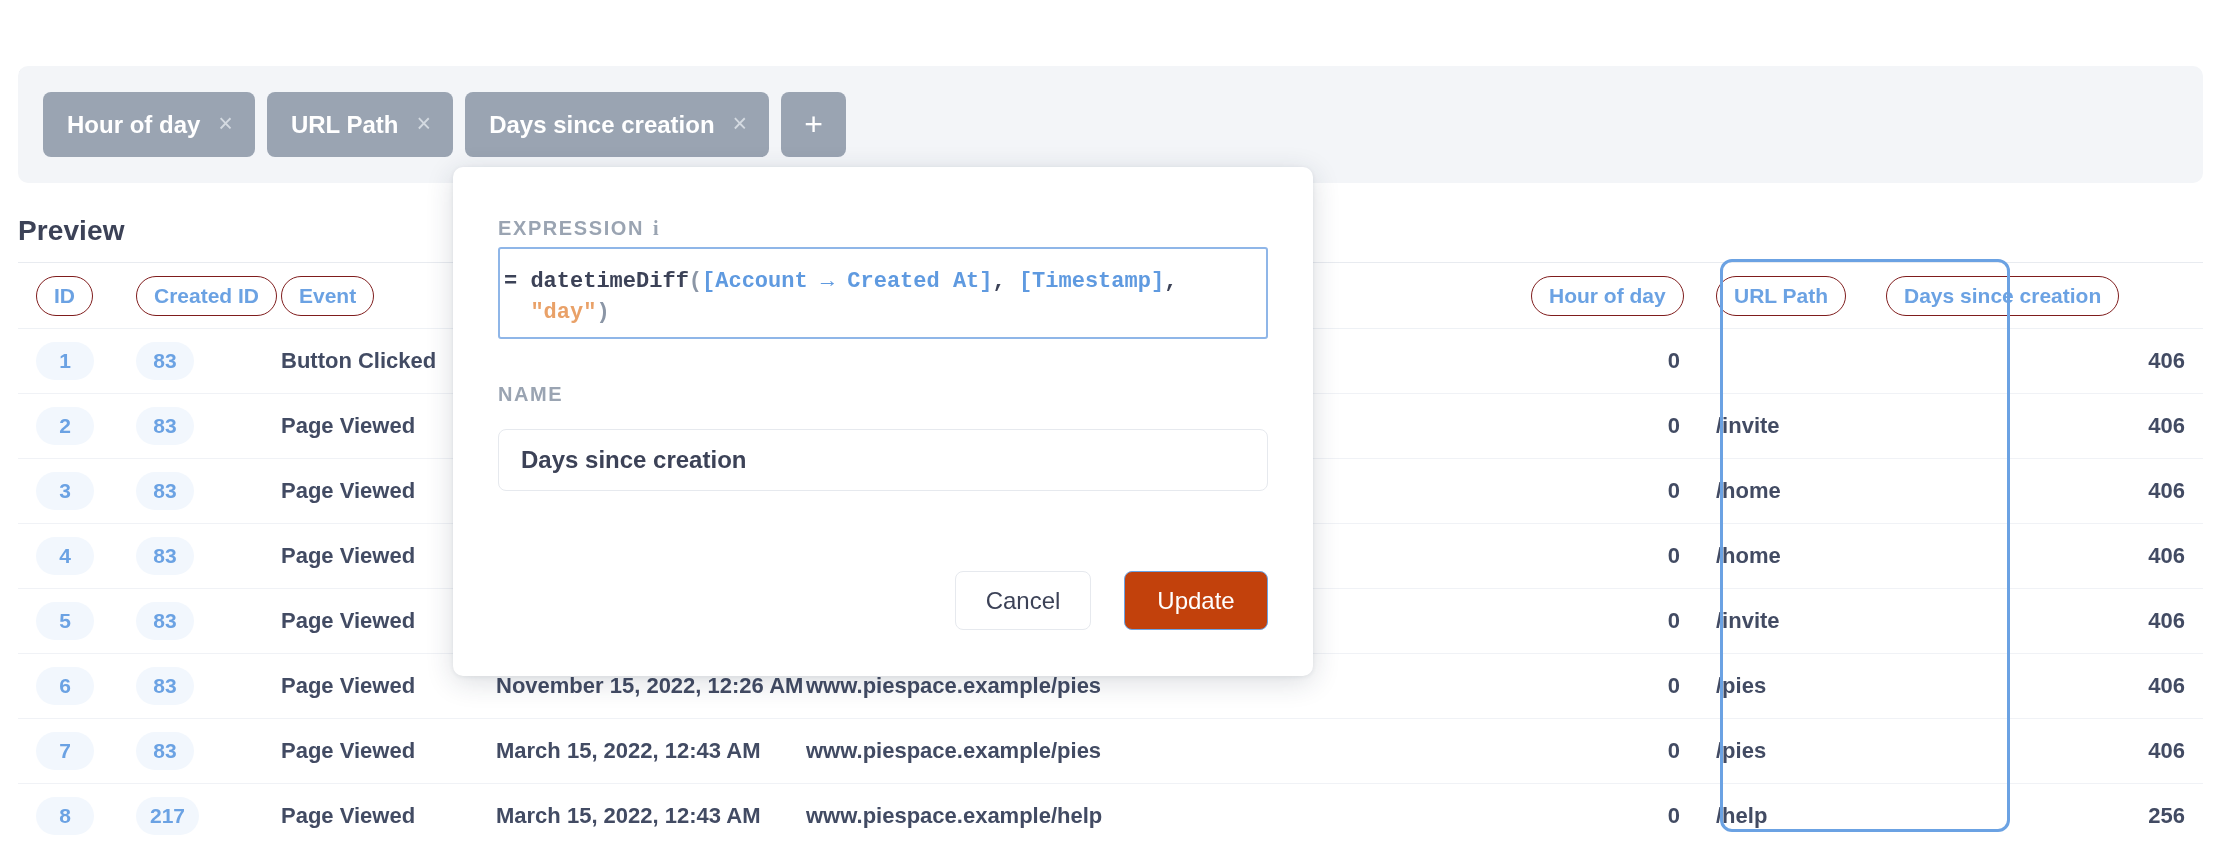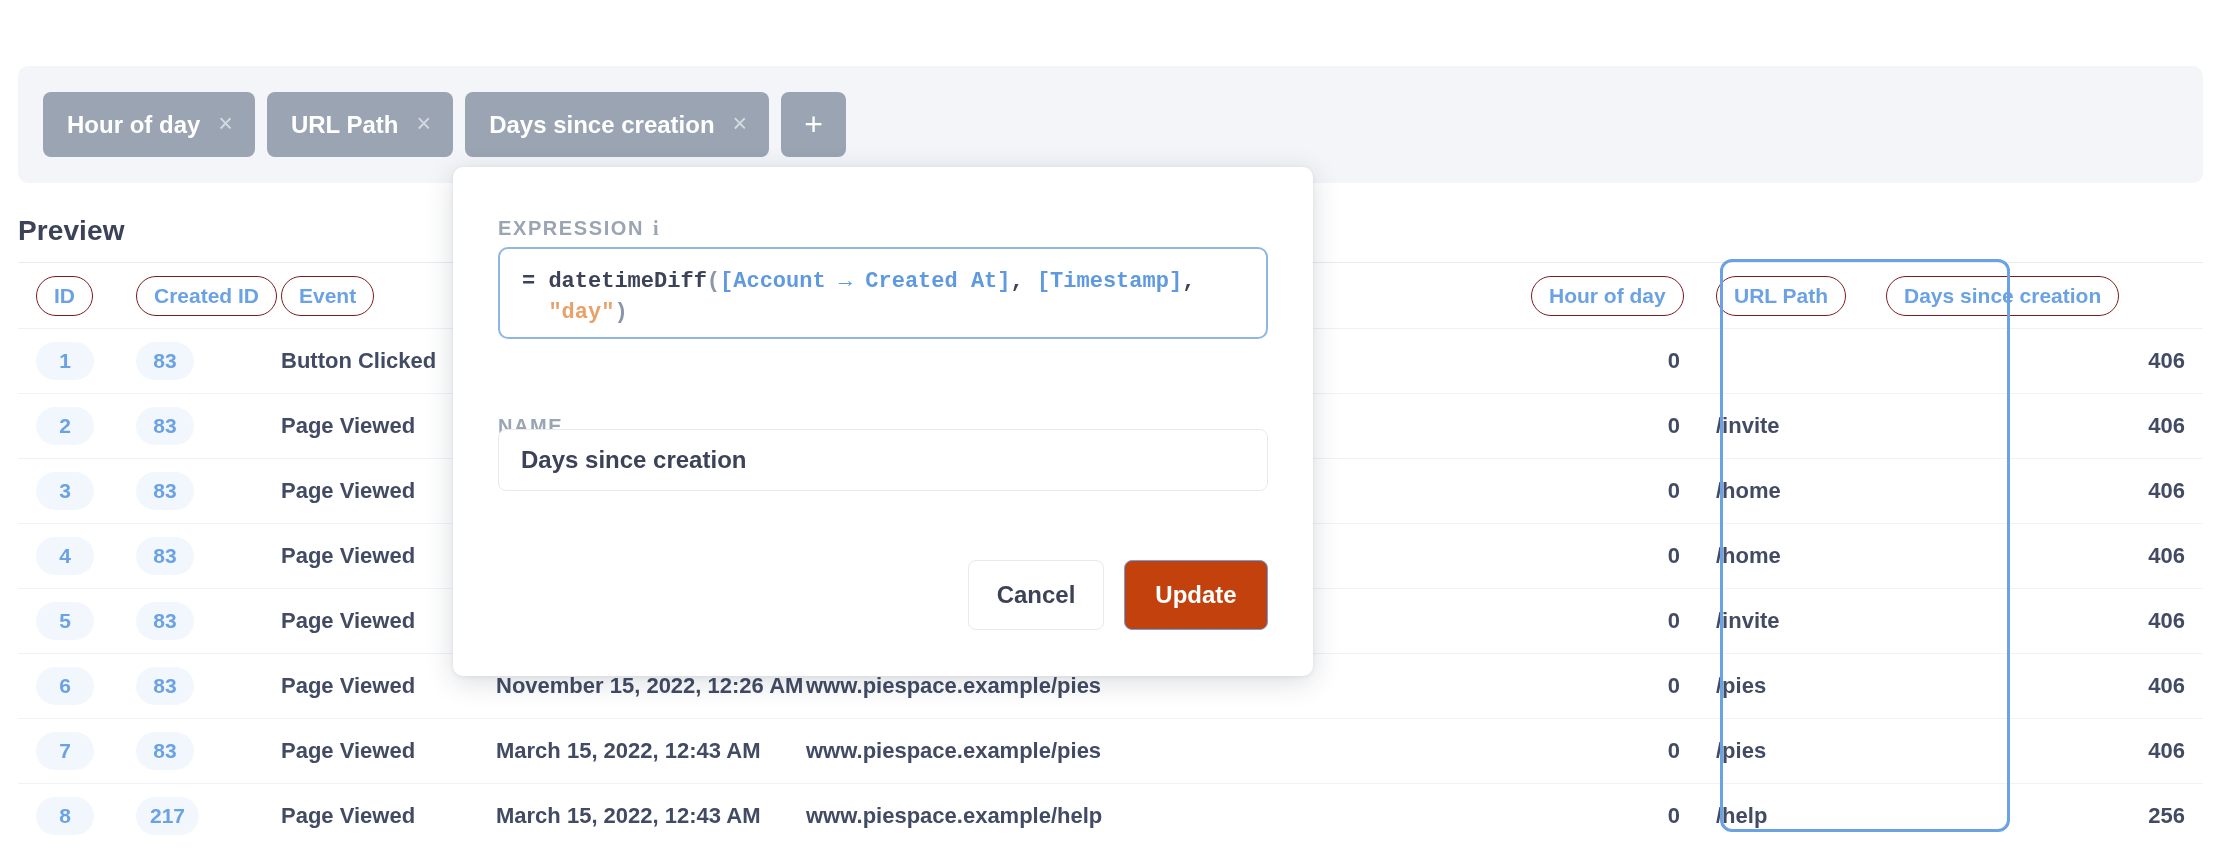--- a/index.html
+++ b/index.html
@@ -172,37 +172,37 @@
   }
   .field-label {
     position: absolute;
     font-size: 20px;
     letter-spacing: 1.6px;
     color: #9aa4b2;
     font-weight: 700;
     white-space: nowrap;
   }
   #expression-label { left: 45px; top: 50px; }
-  #name-label { left: 45px; top: 248px; }
+  #name-label { left: 45px; top: 216px; }
   .info-i {
     display: inline-block;
     font-family: "Liberation Serif", serif;
     font-size: 20px;
     color: #9aa4b2;
     margin-left: 9px;
     cursor: pointer;
   }
   #expression-box {
     position: absolute;
     left: 45px; top: 80px;
     width: 770px; height: 92px;
     border: 2px solid #8fb6e8;
-    border-radius: 10px;
-    background: #ffffff;
-    padding: 17px 22px 0 22px;
+    border-radius: 3px;
+    background: #ffffff;
+    padding: 17px 22px 0 4px;
     font-family: "Liberation Mono", monospace;
     font-size: 22px;
     font-weight: 700;
     line-height: 1.42;
     color: #3c4257;
     cursor: text;
     overflow: hidden;
   }
   .tok-field { color: #5f9ae0; }
   .tok-str   { color: #e9a168; }
@@ -220,27 +220,28 @@
     font-weight: 600;
     color: #3c4257;
     cursor: text;
   }
   #modal-actions {
     position: absolute;
     right: 45px; bottom: 46px;
     display: flex; align-items: center; gap: 20px;
   }
   .btn {
-    height: 70px;
+    height: 59px;
     border-radius: 8px;
     display: flex; align-items: center; justify-content: center;
     font-size: 24px;
-    font-weight: 700;
-    cursor: pointer;
-    white-space: nowrap;
+    font-weight: 400;
+    cursor: pointer;
+    white-space: nowrap;
+    margin-left: 13px;
   }
   #cancel-button {
     width: 136px;
     background: #ffffff;
     border: 1px solid #e6e9ee;
     color: #3c4257;
   }
   #update-button {
     width: 144px;
     background: #c2410c;

